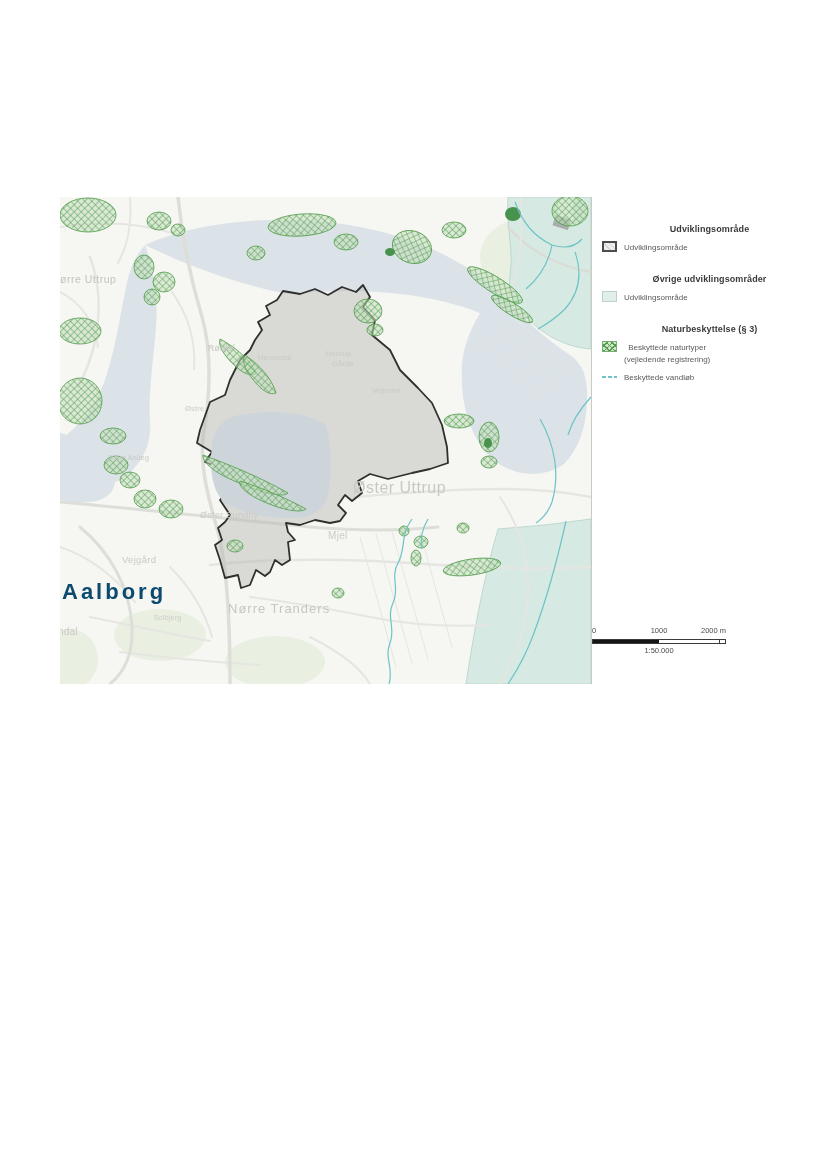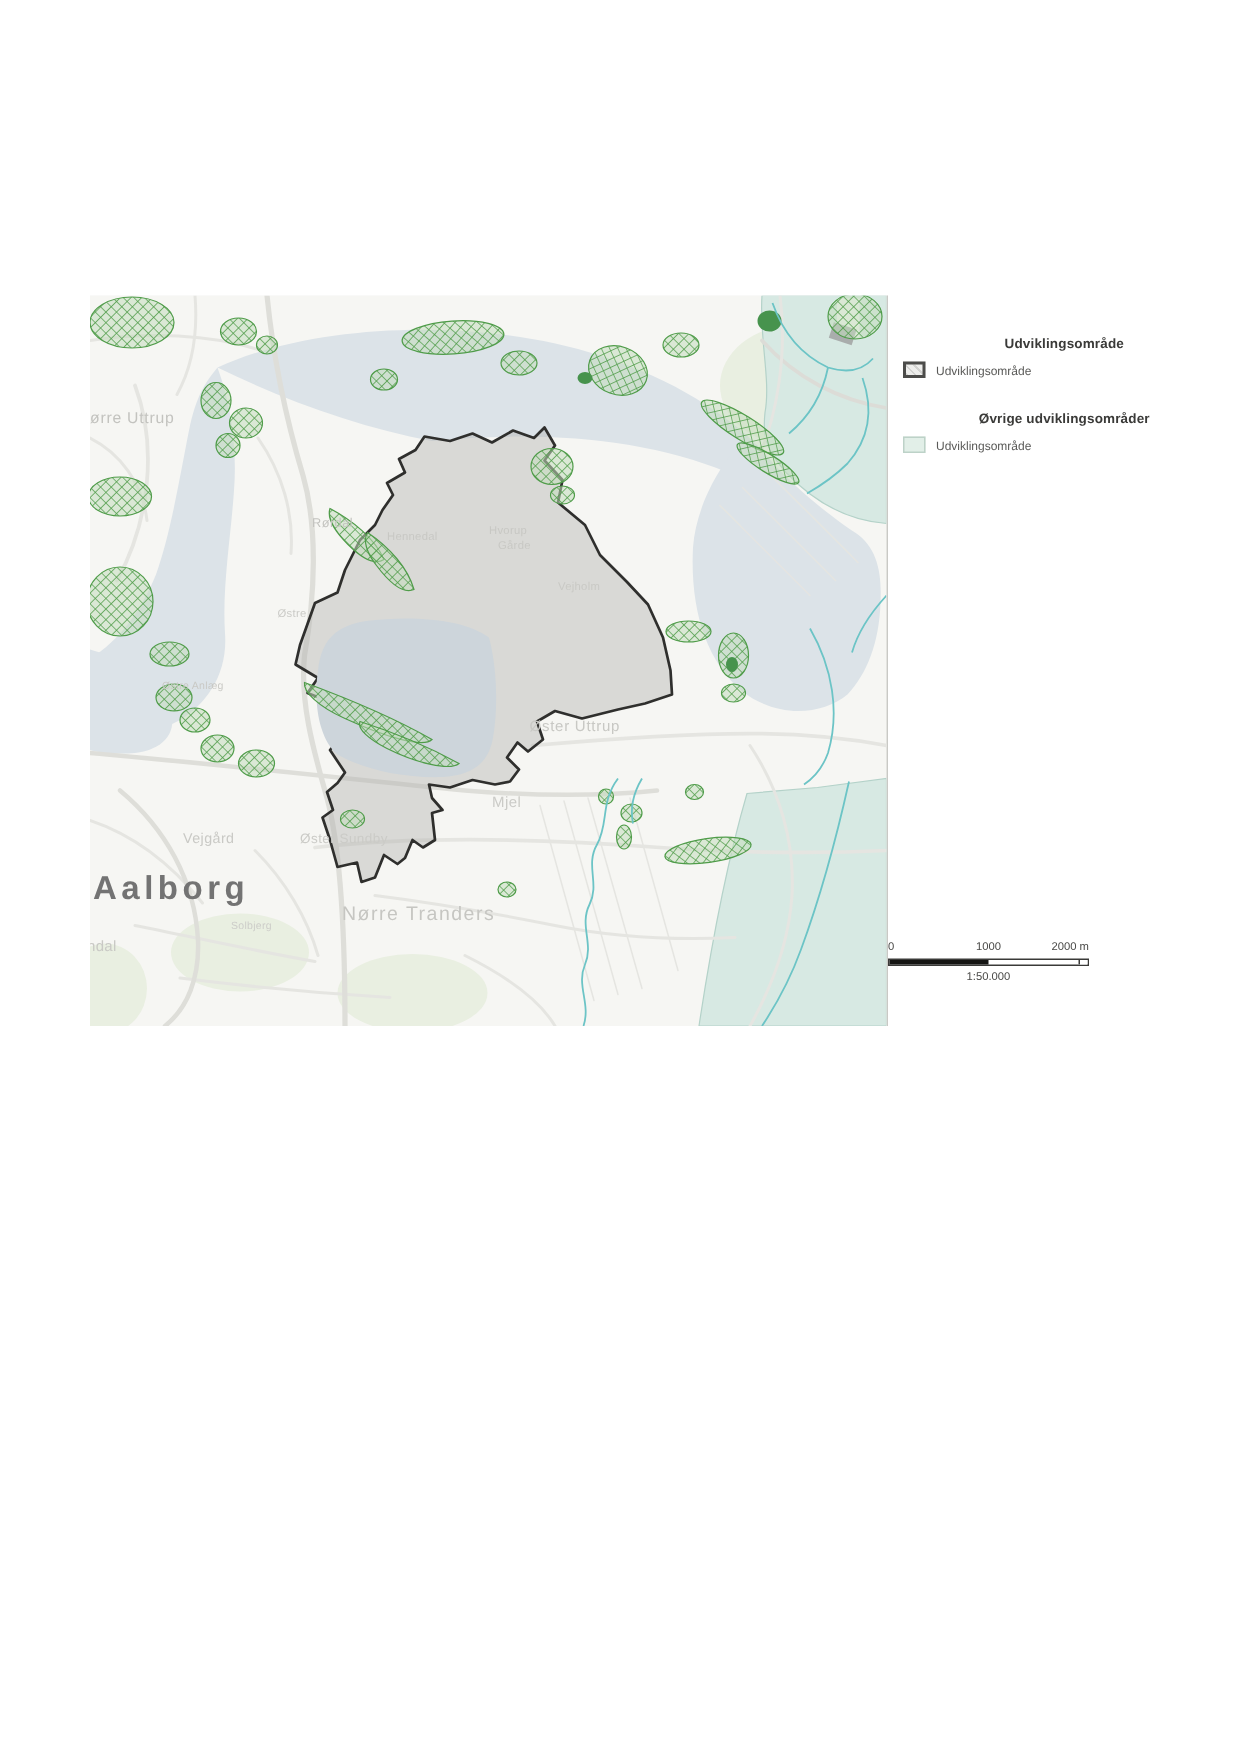--- a/index.html
+++ b/index.html
@@ -180,25 +180,25 @@
       <path d="M515,55 C522,75 520,95 505,112 C495,122 485,128 478,132"></path>
       <path d="M480,222 C495,248 500,278 492,305 C488,316 482,322 476,326"></path>
       <path d="M352,322 C340,338 346,352 338,366 C330,380 340,392 333,406 C326,420 336,432 330,446 C324,460 334,472 329,487"></path>
       <path d="M506,324 C498,360 488,398 474,436 C466,458 456,475 448,487"></path>
       <path d="M368,322 C362,332 360,342 362,352"></path>
       <path d="M531,200 C520,212 512,224 508,238"></path>
     </g>
   </svg>
 
   <div id="map-labels">
-      <span class="map-label" style="left: 2px; top: 384px; font-size: 22px; font-weight: bold; color: #737373; letter-spacing: 3px;">Aalborg</span>
+      <span class="map-label" style="left: 2px; top: 384px; font-size: 22px; font-weight: bold; color: #0c4a6e; letter-spacing: 3px;">Aalborg</span>
       <span class="map-label" style="left: 168px; top: 405px; font-size: 13px; font-weight: normal; color: rgb(198, 198, 194); letter-spacing: 1px;">Nørre Tranders</span>
       <span class="map-label" style="left: -8px; top: 77px; font-size: 10.5px; font-weight: normal; color: rgb(195, 195, 191); letter-spacing: 0.5px;">Nørre Uttrup</span>
-      <span class="map-label" style="left: 293px; top: 283px; font-size: 10px; font-weight: normal; color: rgb(200, 200, 196); letter-spacing: 0.5px;">Øster Uttrup</span>
-      <span class="map-label" style="left: 140px; top: 314px; font-size: 9px; font-weight: normal; color: rgb(203, 203, 199); letter-spacing: 0.3px; margin-top: 44px;">Øster Sundby</span>
+      <span class="map-label" style="left: 293px; top: 283px; font-size: 16px; font-weight: normal; color: rgb(200, 200, 196); letter-spacing: 0.5px;">Øster Uttrup</span>
+      <span class="map-label" style="left: 140px; top: 314px; font-size: 9px; font-weight: normal; color: rgb(203, 203, 199); letter-spacing: 0.3px;">Øster Sundby</span>
       <span class="map-label" style="left: 62px; top: 358px; font-size: 9.5px; font-weight: normal; color: rgb(201, 201, 197); letter-spacing: 0.3px;">Vejgård</span>
       <span class="map-label" style="left: 268px; top: 334px; font-size: 10px; font-weight: normal; color: rgb(203, 203, 199); letter-spacing: 0.3px;">Mjel</span>
       <span class="map-label" style="left: 148px; top: 147px; font-size: 8.5px; font-weight: normal; color: rgb(195, 195, 191); letter-spacing: 0.3px;">Rørdal</span>
       <span class="map-label" style="left: 198px; top: 157px; font-size: 7.5px; font-weight: normal; color: rgb(200, 200, 196); letter-spacing: 0.2px;">Hennedal</span>
       <span class="map-label" style="left: 266px; top: 153px; font-size: 7.5px; font-weight: normal; color: rgb(200, 200, 196); letter-spacing: 0.2px;">Hvorup</span>
       <span class="map-label" style="left: 272px; top: 163px; font-size: 7.5px; font-weight: normal; color: rgb(200, 200, 196); letter-spacing: 0.2px;">Gårde</span>
       <span class="map-label" style="left: 312px; top: 190px; font-size: 7.5px; font-weight: normal; color: rgb(201, 201, 197); letter-spacing: 0.2px;">Vejholm</span>
       <span class="map-label" style="left: 125px; top: 208px; font-size: 7.5px; font-weight: normal; color: rgb(203, 203, 199); letter-spacing: 0.2px;">Østre</span>
       <span class="map-label" style="left: 48px; top: 257px; font-size: 7px; font-weight: normal; color: rgb(201, 201, 197); letter-spacing: 0.2px;">Østre Anlæg</span>
       <span class="map-label" style="left: 94px; top: 417px; font-size: 7px; font-weight: normal; color: rgb(205, 205, 201); letter-spacing: 0.2px;">Solbjerg</span>
@@ -218,20 +218,36 @@
     </div>
     <div class="legend-section">
       <div class="legend-title">Øvrige udviklingsområder</div>
       <div class="legend-item">
         <div class="legend-swatch sw-oevrige-udviklingsomraade"></div>
         <div class="legend-lines">
           <div>Udviklingsområde</div>
         </div>
       </div>
     </div>
+    <div class="legend-section">
+      <div class="legend-title">Naturbeskyttelse (§ 3)</div>
+      <div class="legend-item">
+        <div class="legend-swatch sw-beskyttede-naturtyper"></div>
+        <div class="legend-lines">
+          <div>Beskyttede naturtyper</div>
+          <div>(vejledende registrering)</div>
+        </div>
+      </div>
+      <div class="legend-item">
+        <div class="legend-swatch sw-beskyttede-vandloeb"></div>
+        <div class="legend-lines">
+          <div>Beskyttede vandløb</div>
+        </div>
+      </div>
+    </div>
   </div>
 
 <div id="scalebar">
   <div class="sb-labels">
       <span class="sb-l0">0</span>
       <span class="sb-l1">1000</span>
       <span class="sb-l2">2000 m</span>
     </div>
   <div class="sb-bar">
     <div class="sb-fill"></div>

